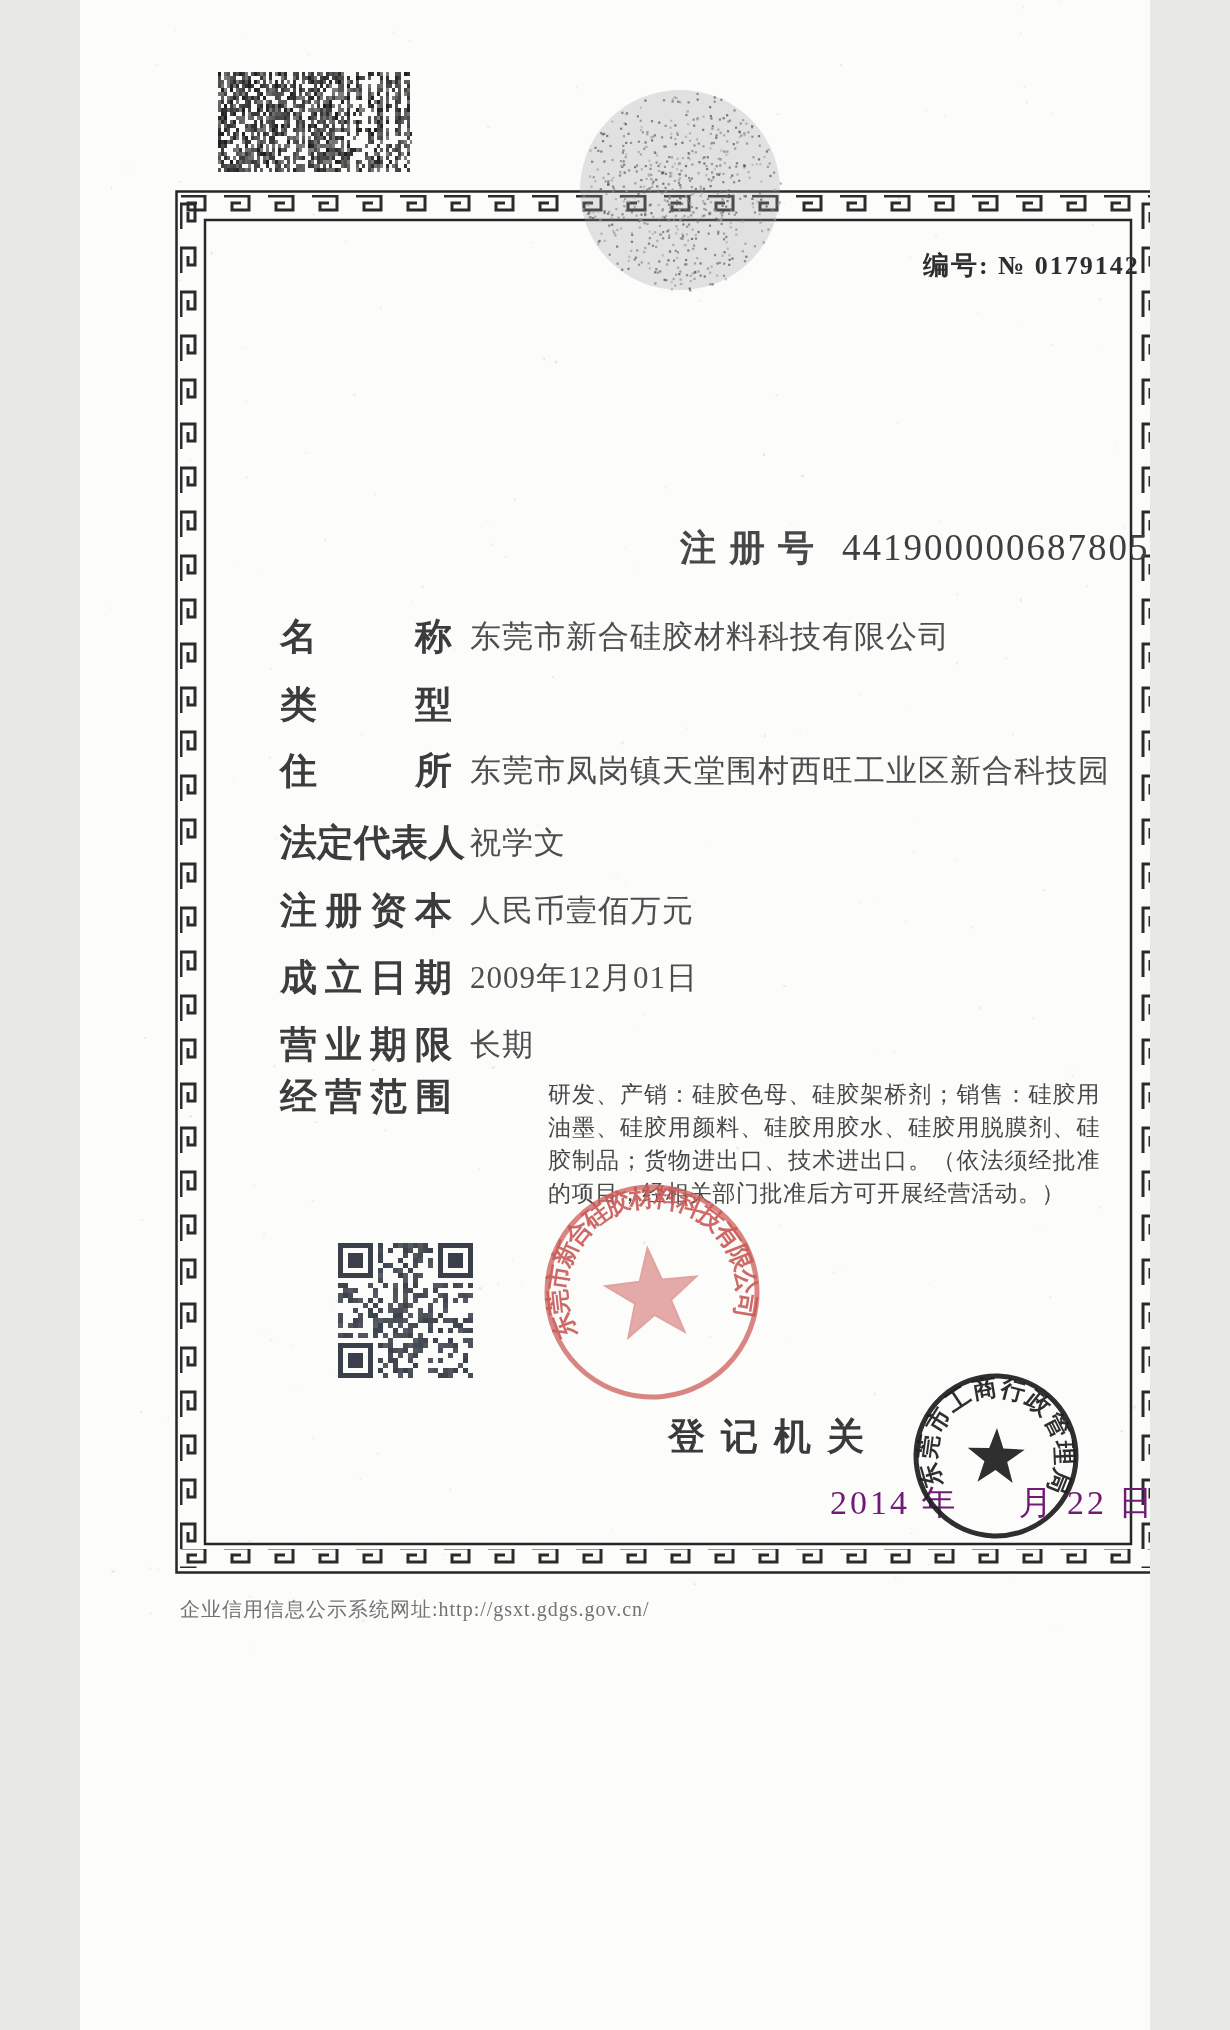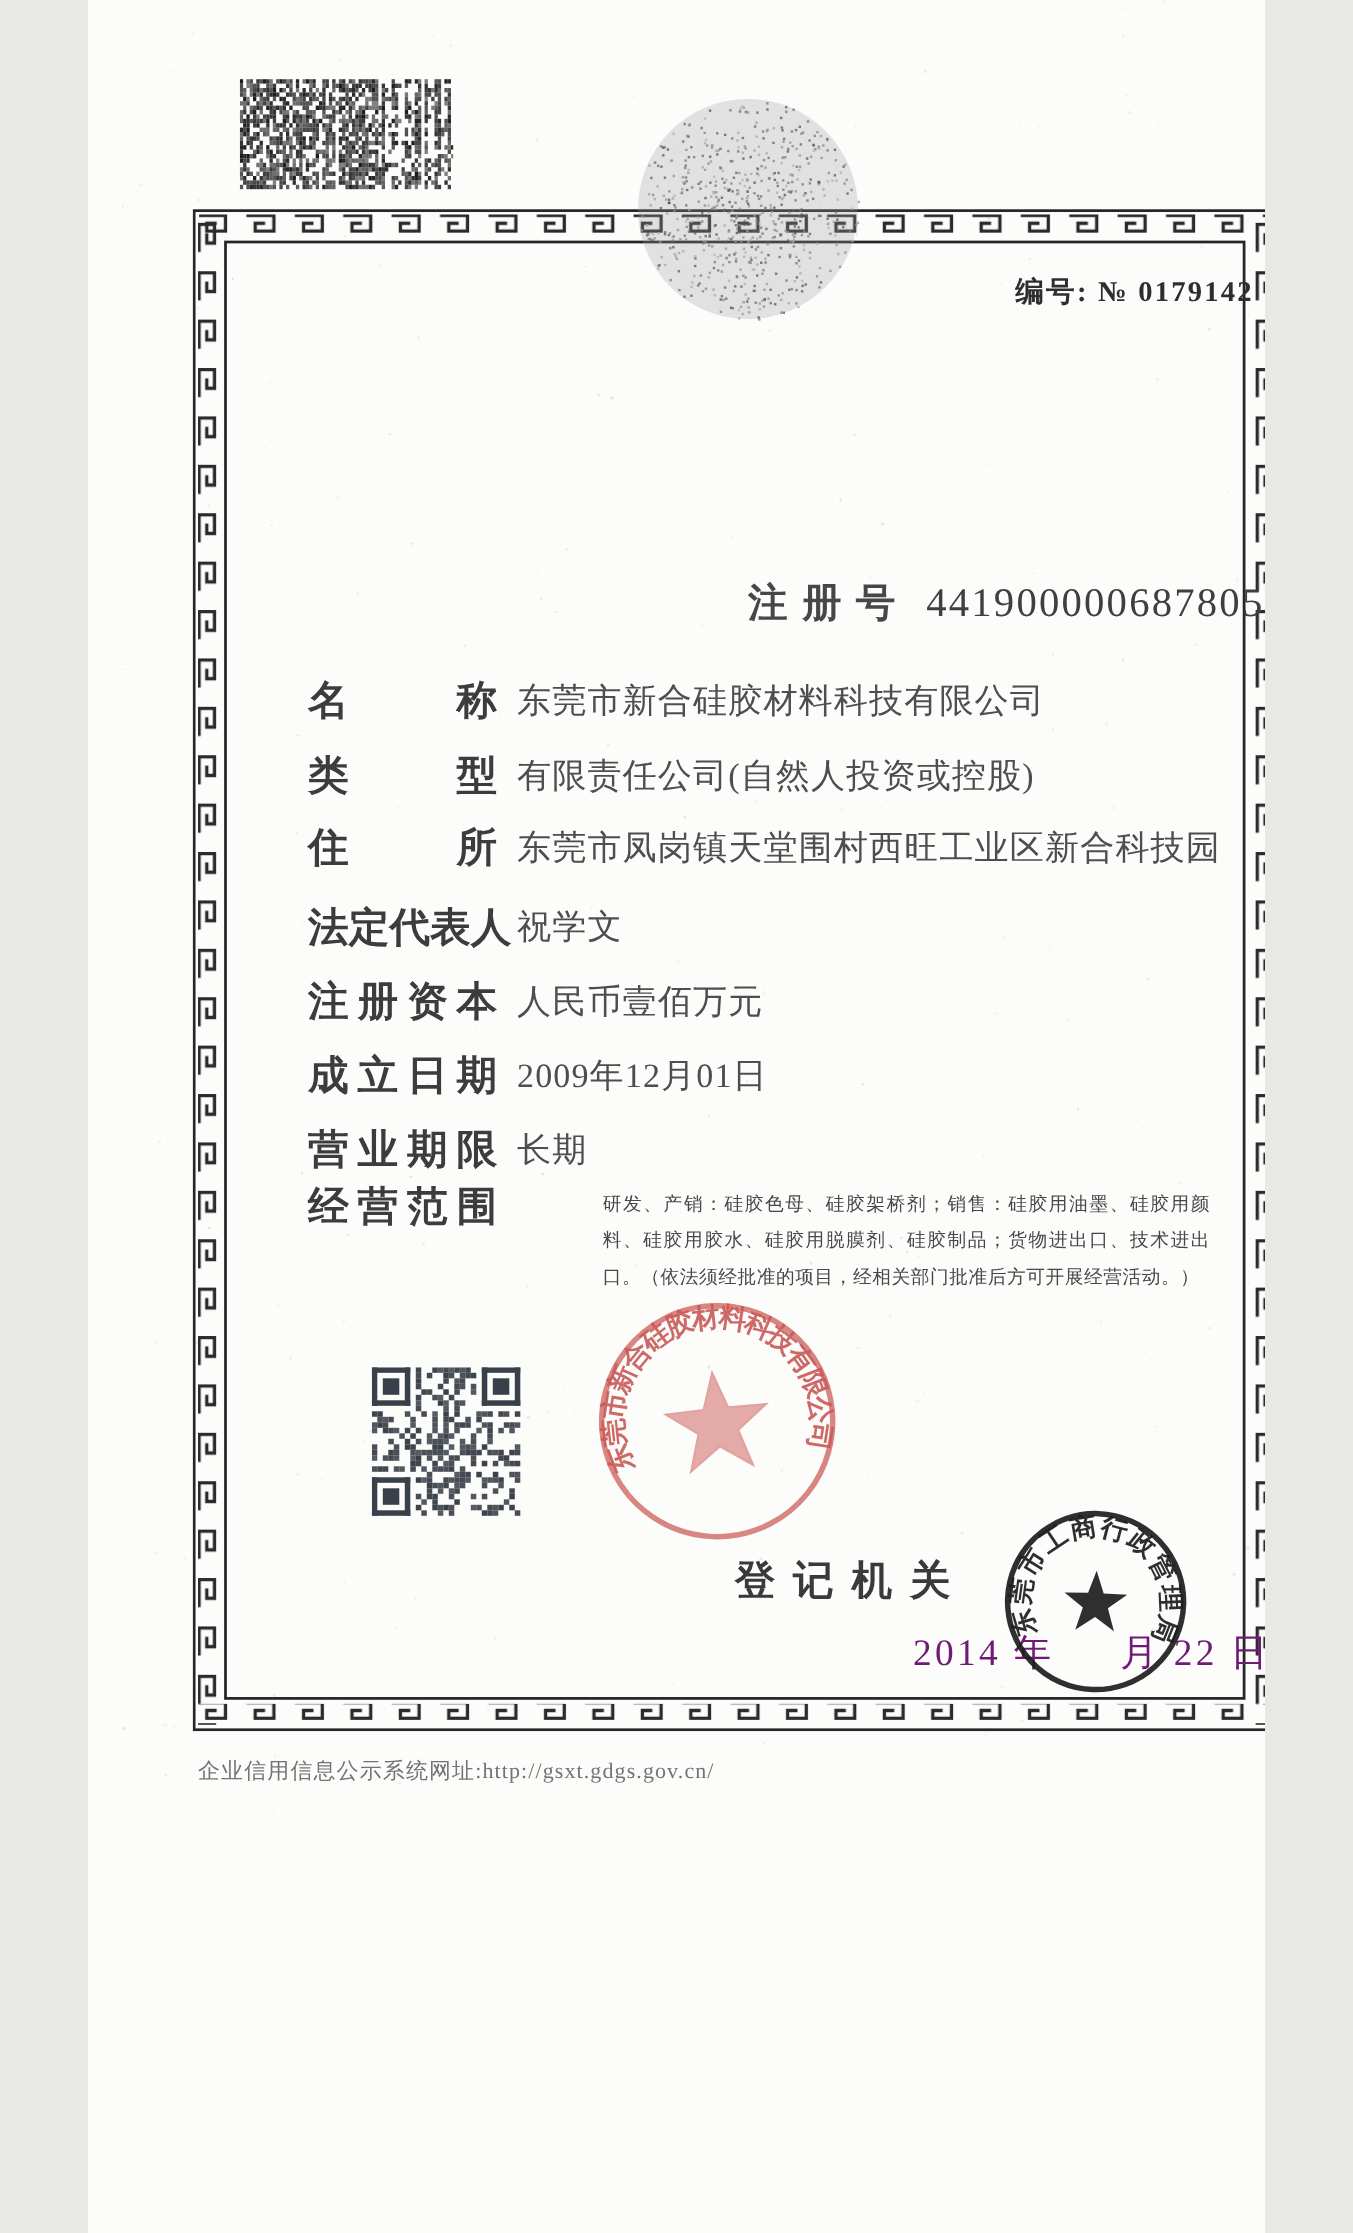--- a/index.html
+++ b/index.html
@@ -18,21 +18,21 @@
   #title{left:296px;top:330px;z-index:4;font:700 112px "DejaVu Sans",sans-serif;color:#242424;
          letter-spacing:84px;white-space:nowrap;text-shadow:1px 1px 0 #4a4a4a, -1px 0 0 #5a5a5a;}
   
   #regline{left:600px;top:524px;z-index:4;display:flex;align-items:baseline;}
   #regline .rlabel{width:134px;display:flex;justify-content:space-between;font:600 36px "Liberation Serif",serif;color:#474747;}
   #regline .rno{margin-left:28px;font:400 37px "Liberation Serif",serif;color:#3f3f3f;letter-spacing:2px;}
   
   .row{position:absolute;left:200px;display:flex;align-items:flex-start;z-index:4;}
   .flabel{width:172px;display:flex;justify-content:space-between;font:600 37px "Liberation Serif",serif;color:#3c3c3c;flex:none;}
   .fvalue{margin-left:18px;font:400 31px "Liberation Serif",serif;color:#4e4e4e;letter-spacing:1px;white-space:nowrap;padding-top:4px;}
-  .row.scope .fvalue{margin-left:96px;font-size:17px;line-height:33px;white-space:normal;width:552px;
+  .row.scope .fvalue{margin-left:96px;font-size:23px;line-height:33px;white-space:normal;width:552px;
                      text-align:justify;padding-top:6px;letter-spacing:0.5px;color:#474747;}
   
   #registrar{left:588px;top:1412px;width:196px;display:flex;justify-content:space-between;
              font:600 37px "Liberation Serif",serif;color:#3a3a3a;z-index:4;}
   #dateline{left:750px;top:1480px;font:400 34px "Liberation Serif",serif;color:#701a75;letter-spacing:3px;z-index:4;white-space:pre;}
   
   #company-seal{left:452px;top:1172px;z-index:5;transform:rotate(-6deg);}
   #authority-seal{left:826px;top:1366px;z-index:5;transform:rotate(2deg);}
   #qrcode{left:258px;top:1243px;z-index:4;}
   
@@ -1698,21 +1698,20 @@
         <span>名</span>
         <span>称</span>
       </div>
     <div class="fvalue">东莞市新合硅胶材料科技有限公司</div>
   </div>
   <div class="row" style="top:680px">
     <div class="flabel">
         <span>类</span>
         <span>型</span>
       </div>
-    <div class="fvalue">有限责任公司(自然人投资或控股)</div>
   </div>
   <div class="row" style="top:746px">
     <div class="flabel">
         <span>住</span>
         <span>所</span>
       </div>
     <div class="fvalue">东莞市凤岗镇天堂围村西旺工业区新合科技园</div>
   </div>
   <div class="row" style="top:818px">
     <div class="flabel">

